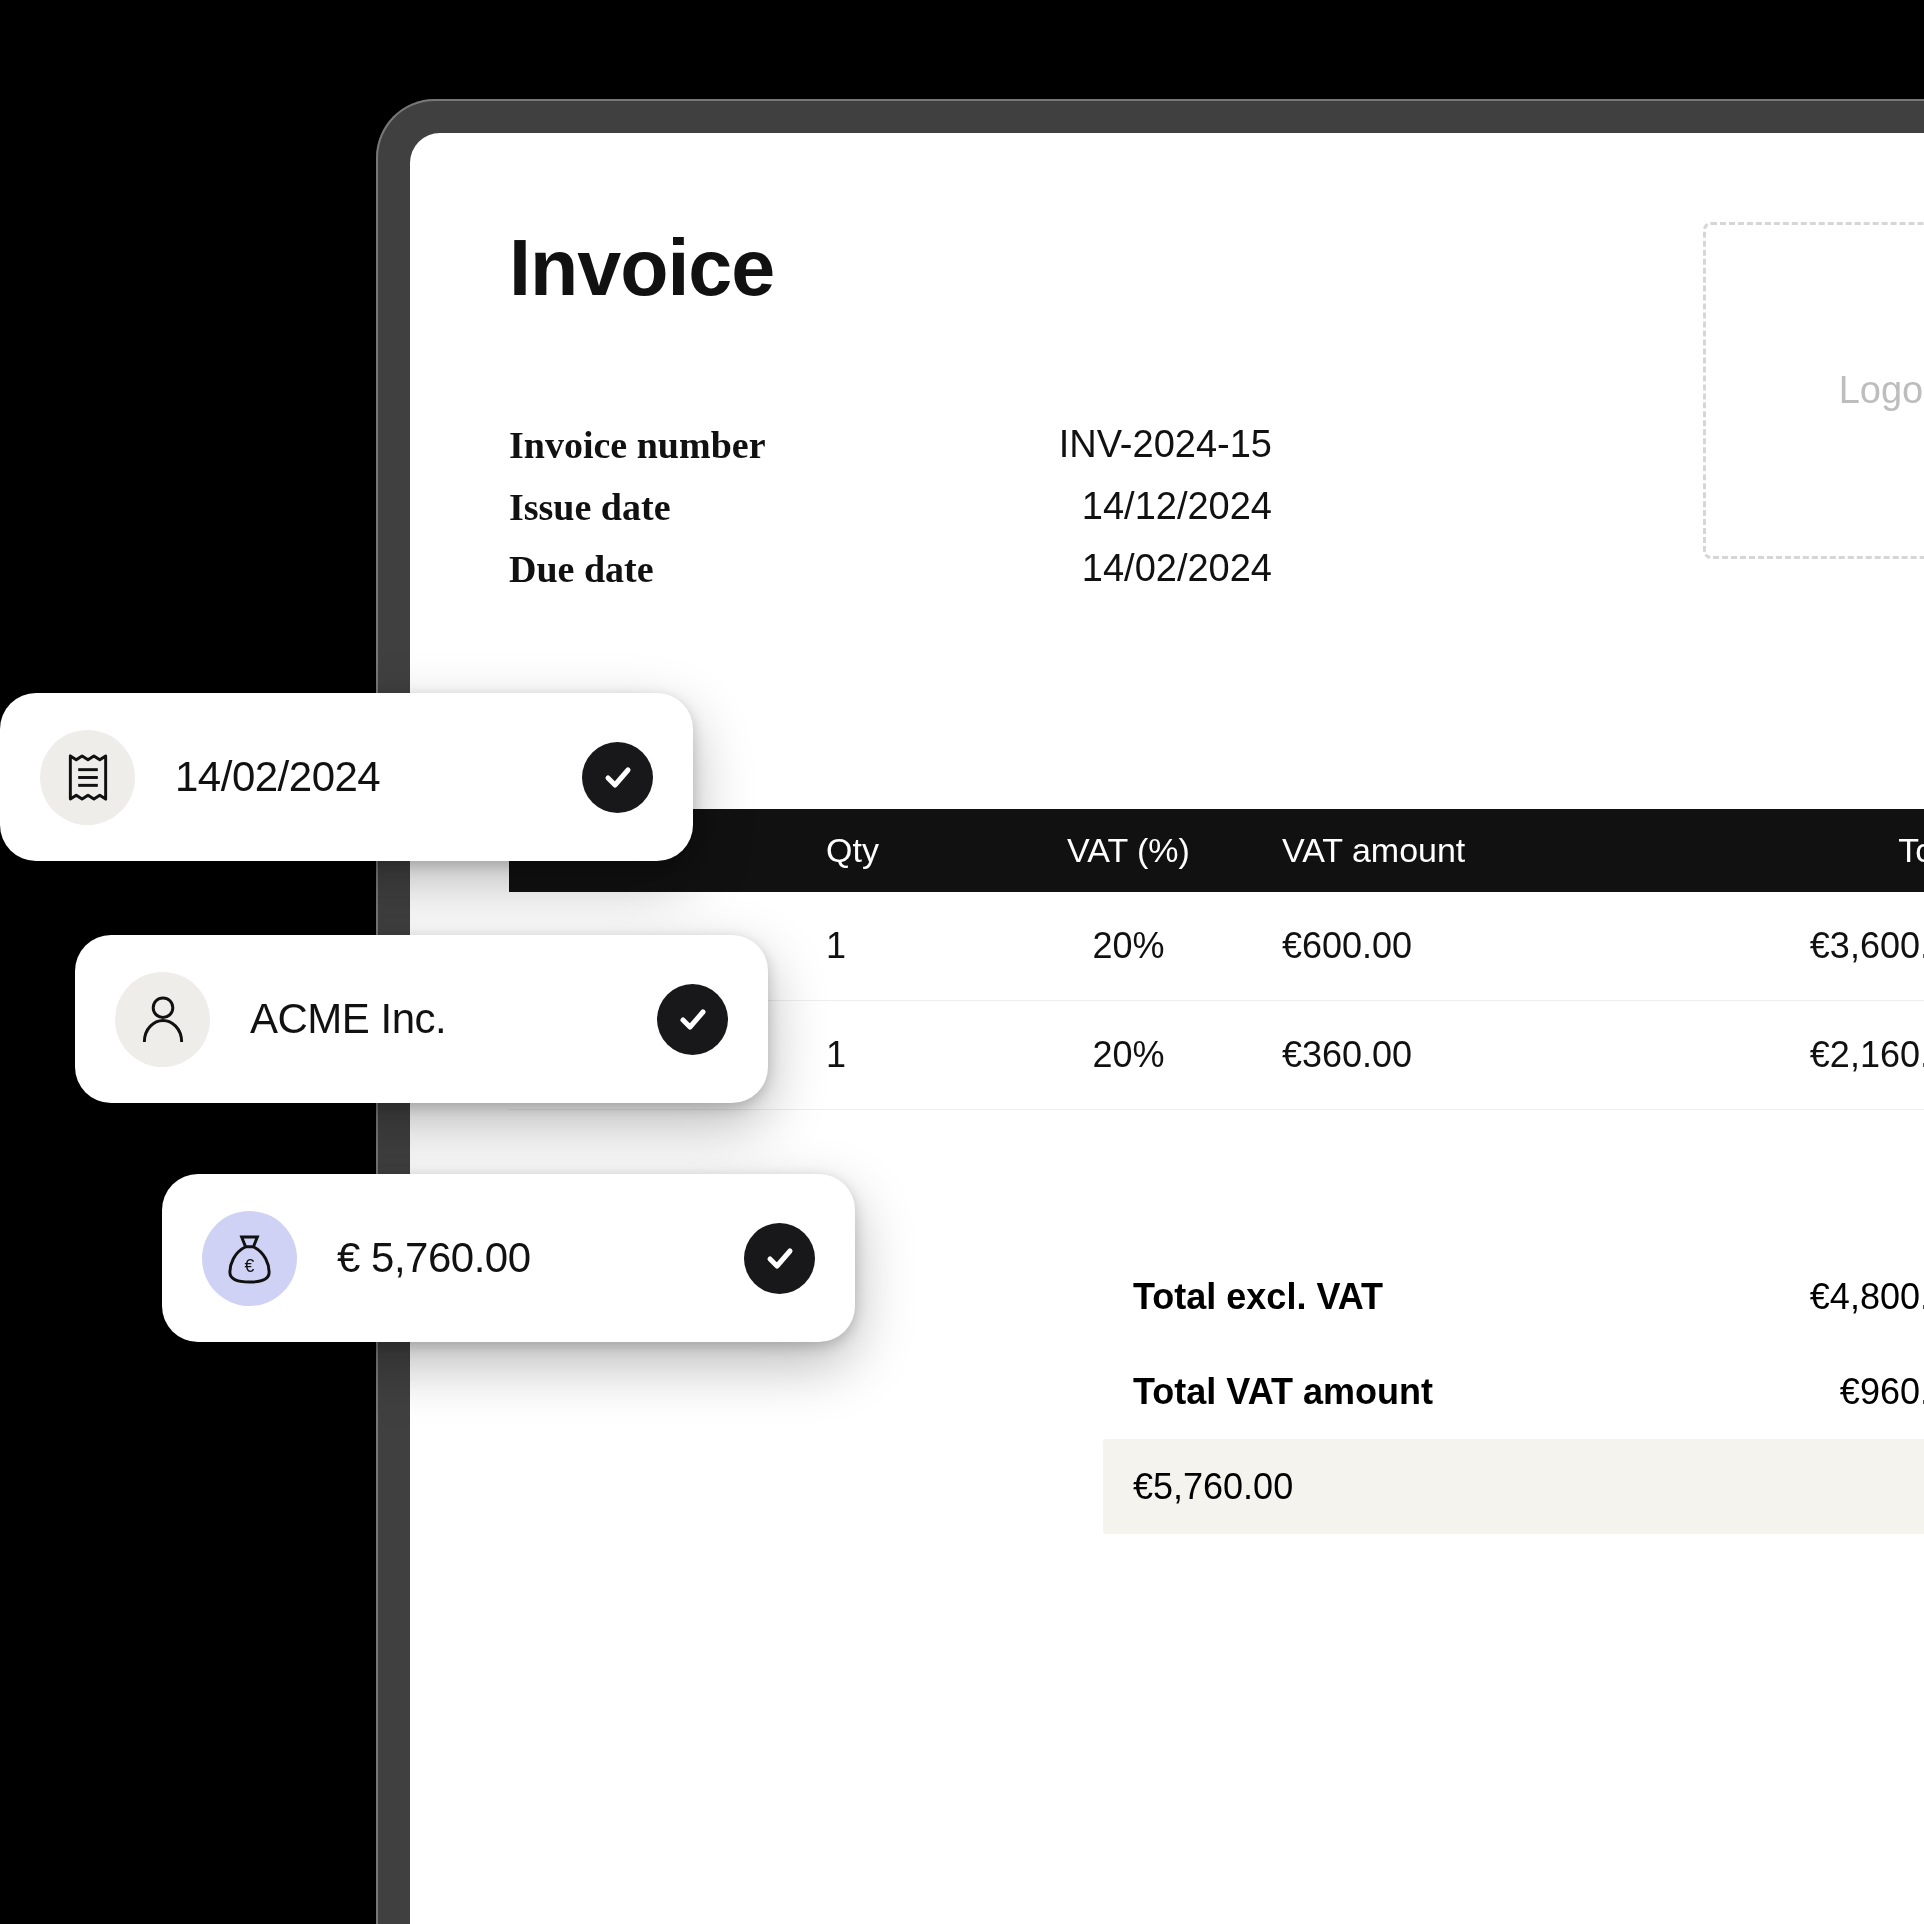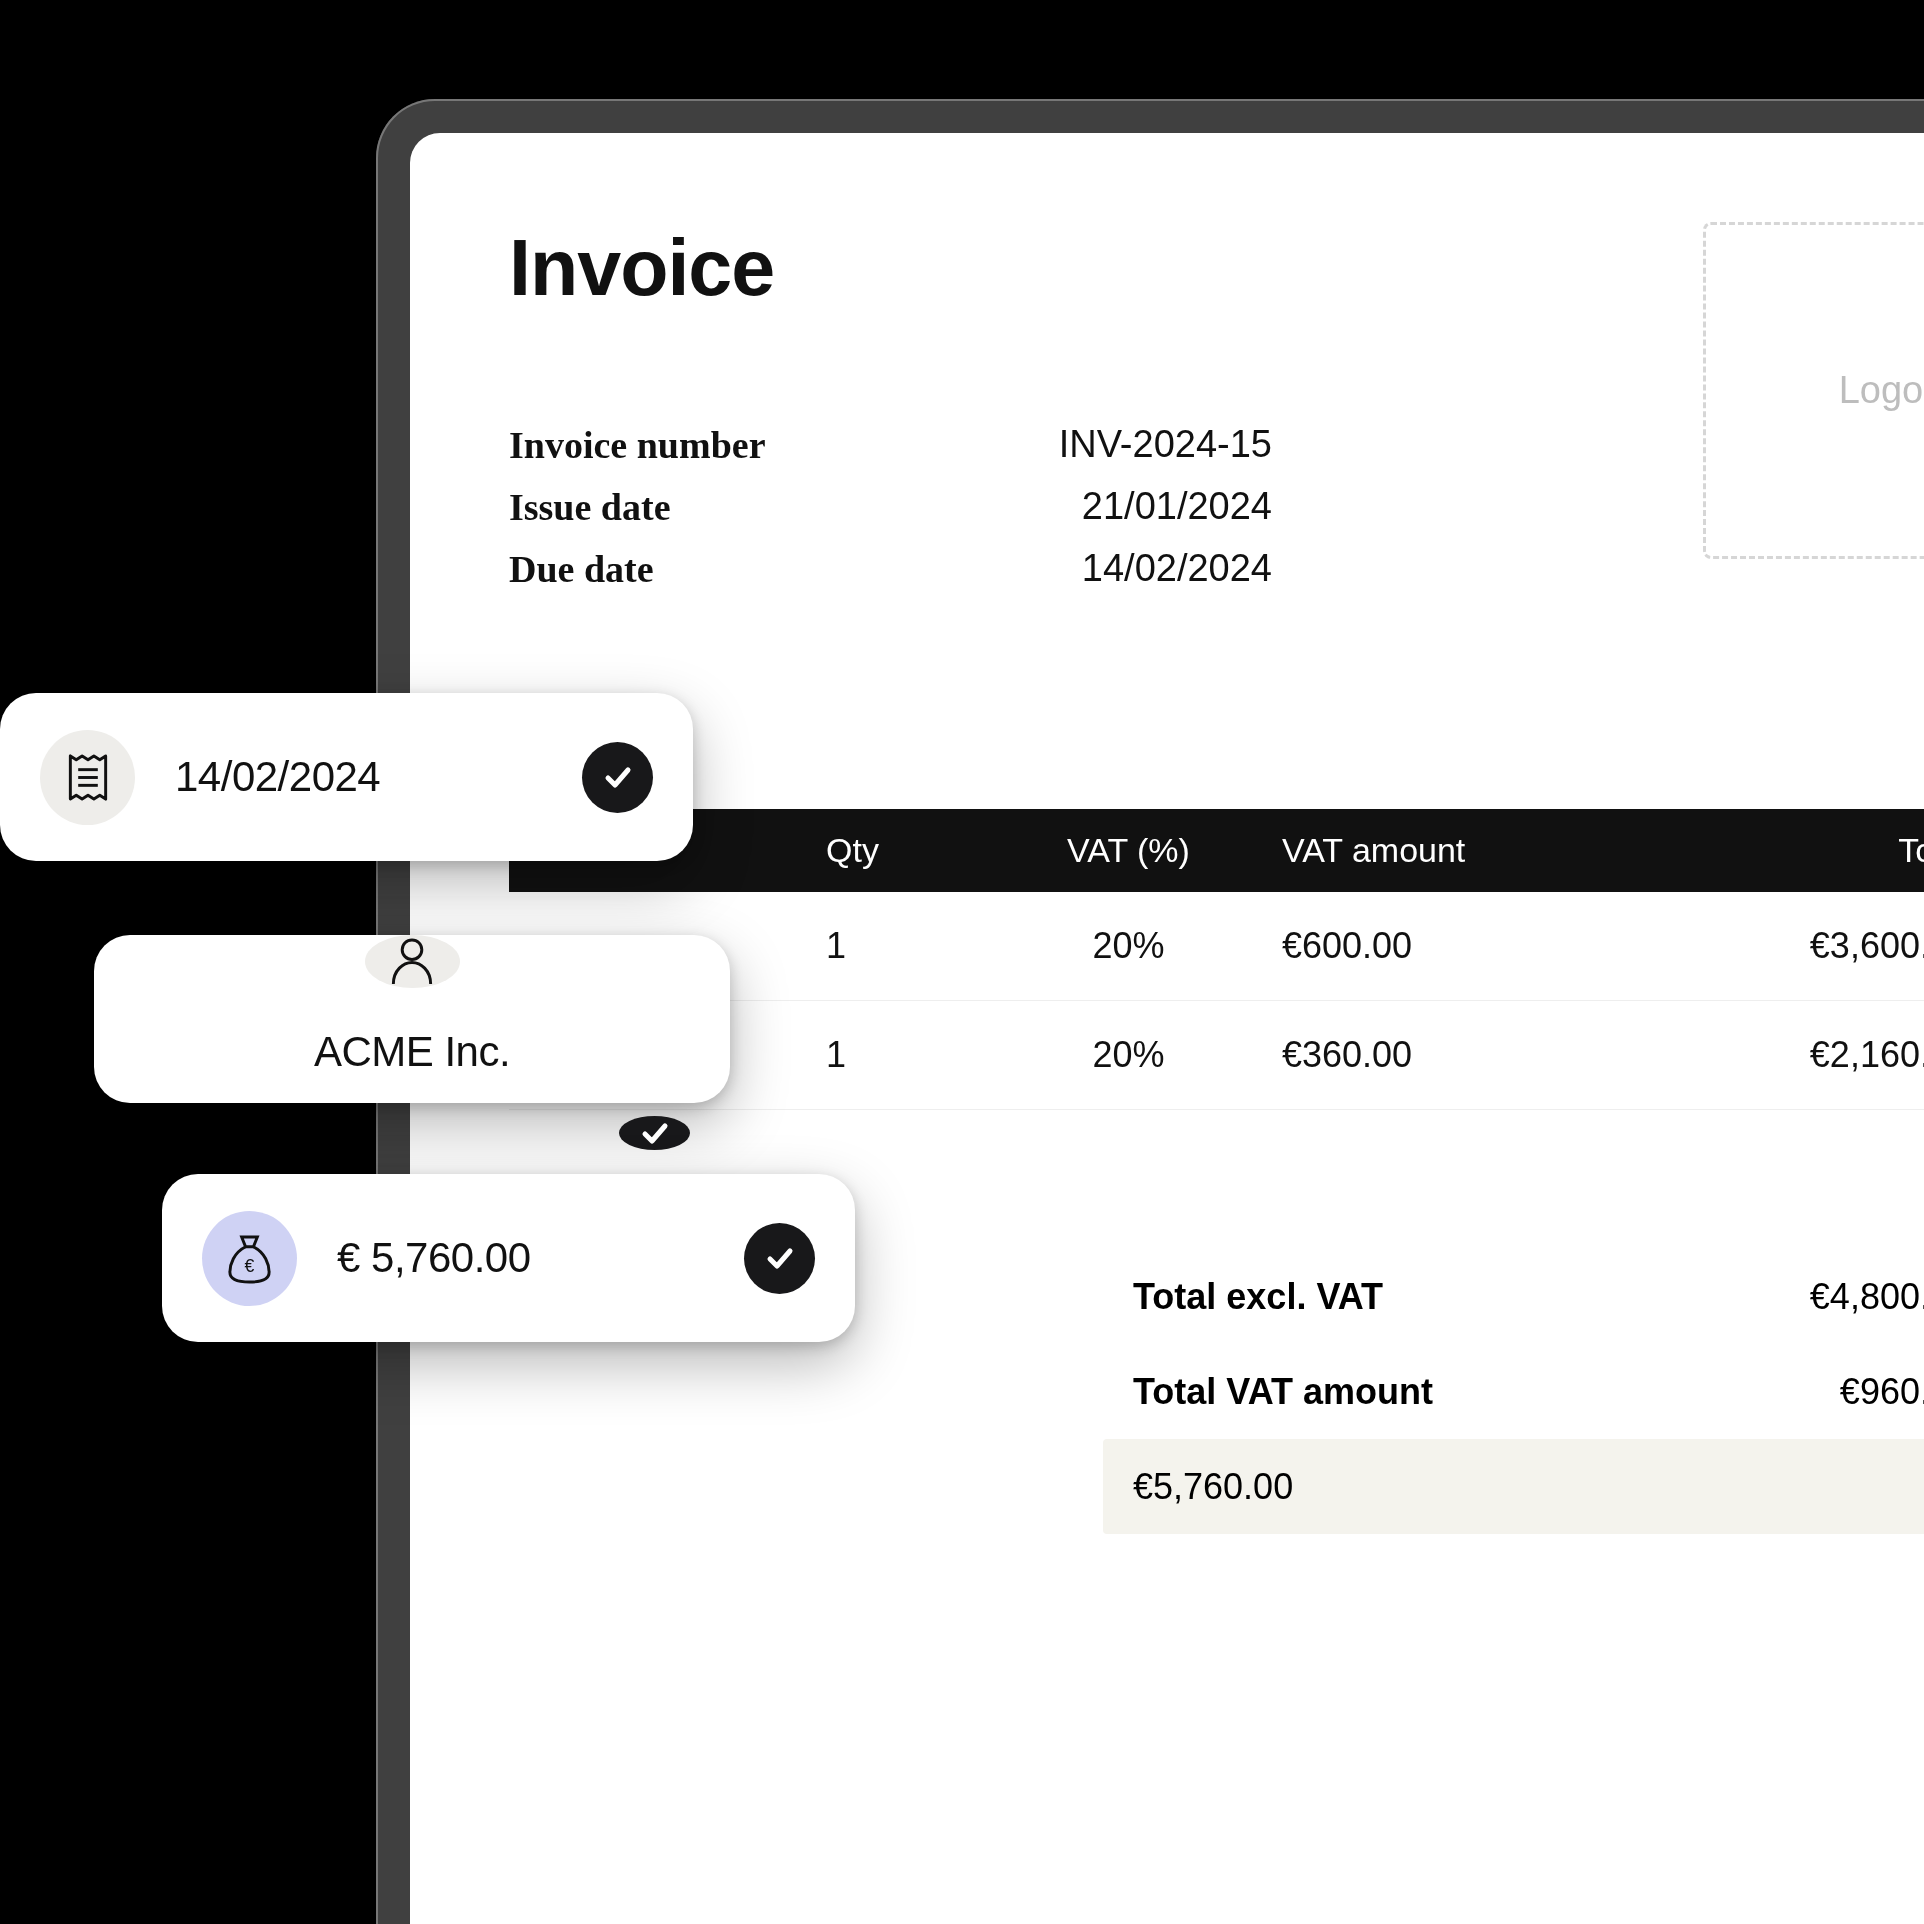--- a/index.html
+++ b/index.html
@@ -135,21 +135,21 @@
     letter-spacing: -0.5px;
   }
   .check-badge {
     width: 71px; height: 71px; border-radius: 50%;
     background: #18181a;
     display: flex; align-items: center; justify-content: center;
     margin-left: auto;
   }
 
   .pill.p1 { left: 0;   top: 693px;  width: 693px; }
-  .pill.p2 { left: 94px; top: 935px;  width: 636px; flex-direction: column; }
+  .pill.p2 { left: 75px; top: 935px;  width: 693px; }
   .pill.p3 { left: 162px; top: 1174px; width: 693px; }
 
   svg { display: block; }
 </style>
 </head>
 <body>
 
 <div class="device-frame">
   <div class="screen">
 
@@ -159,21 +159,21 @@
       <span>Logo</span>
     </div>
 
     <div class="meta-block">
       <div class="meta-row">
         <div class="meta-label">Invoice number</div>
         <div class="meta-value">INV-2024-15</div>
       </div>
       <div class="meta-row">
         <div class="meta-label">Issue date</div>
-        <div class="meta-value">21/01/2024</div>
+        <div class="meta-value">14/12/2024</div>
       </div>
       <div class="meta-row">
         <div class="meta-label">Due date</div>
         <div class="meta-value">14/02/2024</div>
       </div>
     </div>
 
     <div class="items">
       <div class="items-head">
         <div class="col-spacer"></div>

